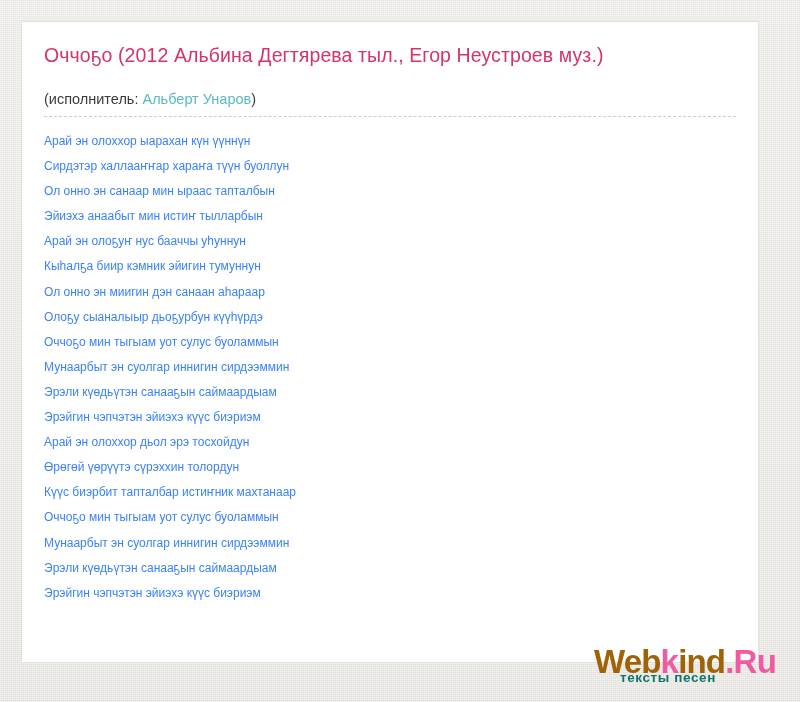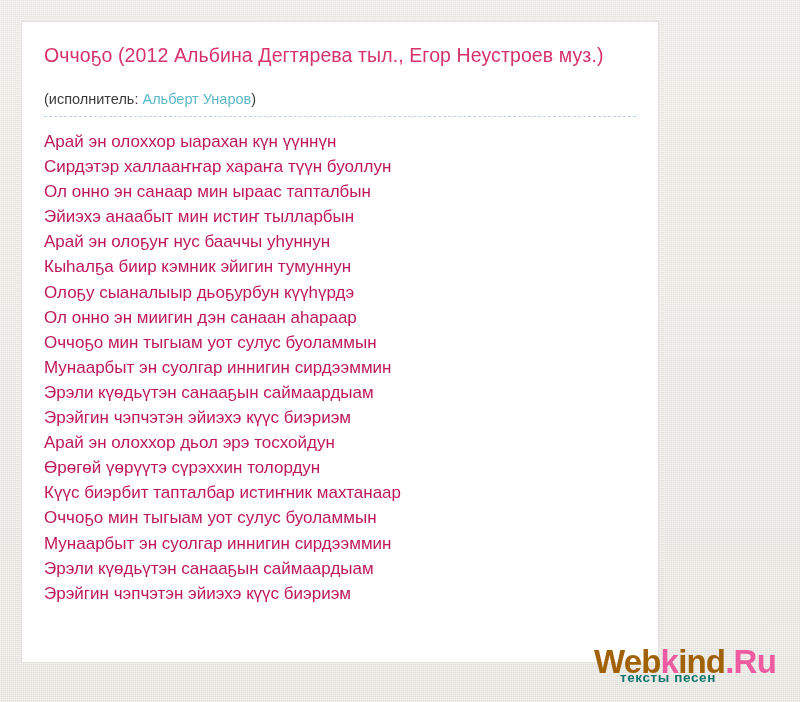--- a/index.html
+++ b/index.html
@@ -22,21 +22,21 @@
     background:
       repeating-linear-gradient(0deg, rgba(255,255,255,0.35) 0px, rgba(255,255,255,0.35) 1px, rgba(0,0,0,0.012) 1px, rgba(0,0,0,0.012) 2px),
       repeating-linear-gradient(90deg, rgba(255,255,255,0.25) 0px, rgba(255,255,255,0.25) 1px, rgba(0,0,0,0.01) 1px, rgba(0,0,0,0.01) 2px),
       linear-gradient(180deg, #eceae5 0%, #e6e4df 100%);
   }
 
   .content-card {
     position: absolute;
     left: 22px;
     top: 22px;
-    width: 636px;
+    width: 736px;
     height: 640px;
     background: #ffffff;
     box-sizing: border-box;
     box-shadow: 0 0 0 1px #e3e1dc;
   }
 
   .header-block {
     padding: 20px 22px 0 22px;
   }
 
@@ -68,23 +68,23 @@
     margin: 7px 22px 0 22px;
     border: 0;
     border-top: 1px dashed #b8d4e2;
     height: 0;
   }
 
   .lyrics {
     padding: 12px 22px 0 22px;
   }
   .lyric-line {
-    font-size: 17px;
+    font-size: 12px;
     line-height: 25.1px;
-    color: #be185d;
+    color: #3b82f6;
     white-space: pre;
   }
 
   .logo-wrap {
     position: absolute;
     right: 24px;
     bottom: 18px;
     text-align: right;
     user-select: none;
     cursor: pointer;
@@ -123,22 +123,22 @@
 
   <hr class="divider">
 
   <div class="lyrics">
     <div class="lyric-line">Арай эн олоххор ыарахан күн үүннүн</div>
     <div class="lyric-line">Сирдэтэр халлааҥҥар хараҥа түүн буоллун</div>
     <div class="lyric-line">Ол онно эн санаар мин ыраас тапталбын</div>
     <div class="lyric-line">Эйиэхэ анаабыт мин истиҥ тылларбын</div>
     <div class="lyric-line">Арай эн олоҕуҥ нус бааччы уһуннун</div>
     <div class="lyric-line">Кыһалҕа биир кэмник эйигин тумуннун</div>
+    <div class="lyric-line">Ол онно эн миигин дэн санаан аһараар</div>
     <div class="lyric-line">Олоҕу сыаналыыр дьоҕурбун күүһүрдэ</div>
-    <div class="lyric-line">Ол онно эн миигин дэн санаан аһараар</div>
     <div class="lyric-line">Оччоҕо мин тыгыам уот сулус буоламмын</div>
     <div class="lyric-line">Мунаарбыт эн суолгар иннигин сирдээммин</div>
     <div class="lyric-line">Эрэли күөдьүтэн санааҕын саймаардыам</div>
     <div class="lyric-line">Эрэйгин чэпчэтэн эйиэхэ күүс биэриэм</div>
     <div class="lyric-line">Арай эн олоххор дьол эрэ тосхойдун</div>
     <div class="lyric-line">Өрөгөй үөрүүтэ сүрэххин толордун</div>
     <div class="lyric-line">Күүс биэрбит тапталбар истиҥник махтанаар</div>
     <div class="lyric-line">Оччоҕо мин тыгыам уот сулус буоламмын</div>
     <div class="lyric-line">Мунаарбыт эн суолгар иннигин сирдээммин</div>
     <div class="lyric-line">Эрэли күөдьүтэн санааҕын саймаардыам</div>

